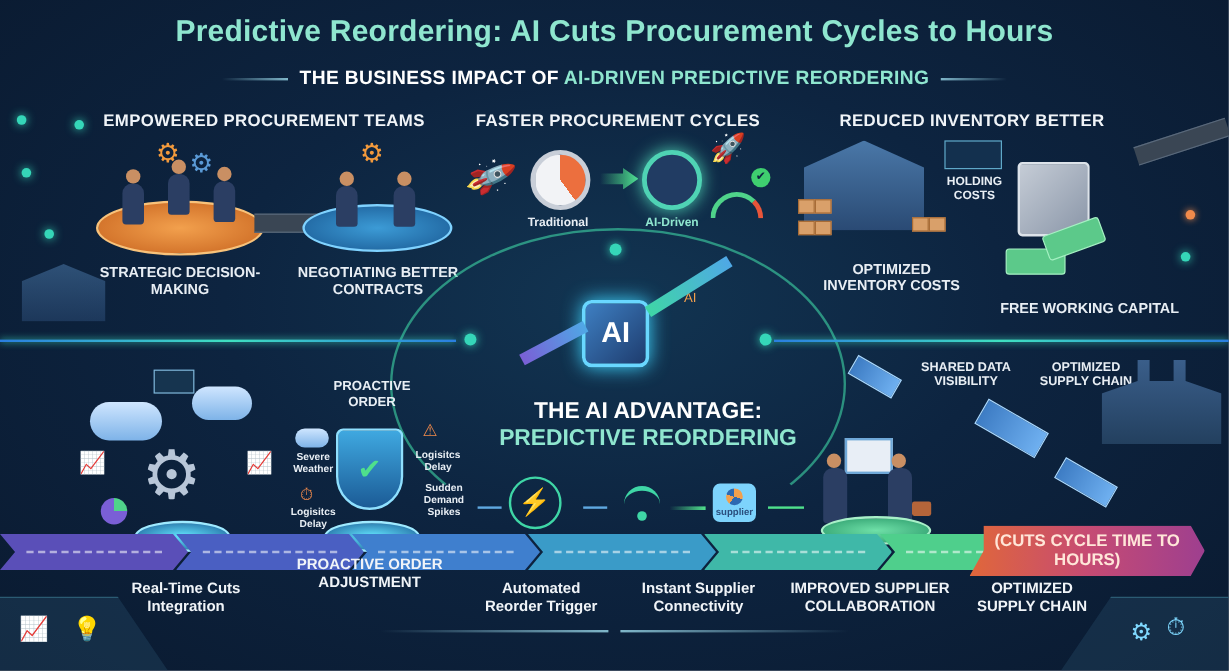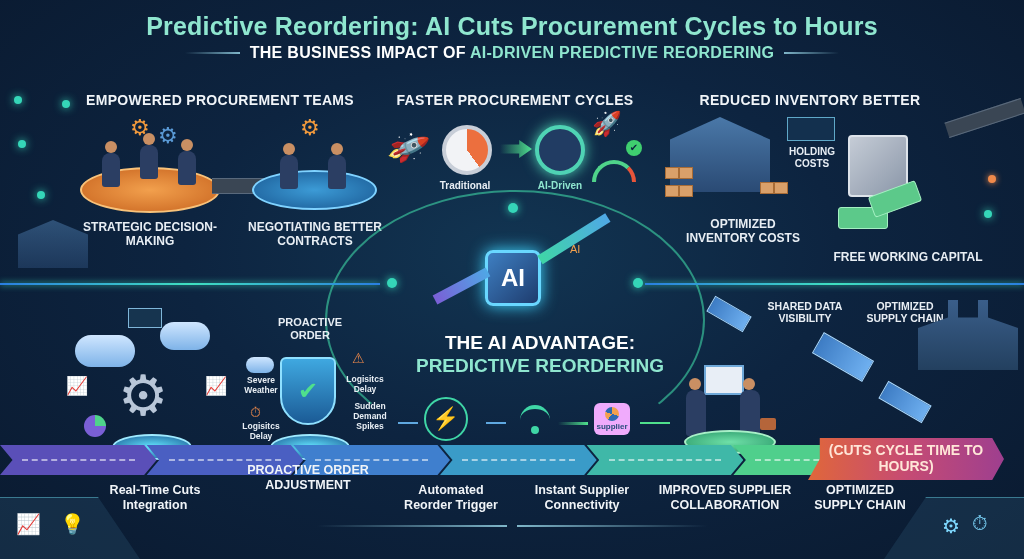--- a/index.html
+++ b/index.html
@@ -9,21 +9,21 @@
     background: radial-gradient(ellipse at 50% 45%, #123552 0%, #0d2440 45%, #0a1a30 100%);
     color: #fff;
     position: relative;
   }
   .abs { position: absolute; }
   .title {
     left: 0; top: 12px; width: 1024px; text-align: center;
     font-size: 25px; font-weight: bold; color: #8fe6cf; letter-spacing: 0.2px;
   }
   .subtitle-row {
-    left: 0; top: 44px; width: 1024px; display: flex; align-items: center; justify-content: center; gap: 10px;
+    left: 0; top: 57px; width: 1024px; display: flex; align-items: center; justify-content: center; gap: 10px;
   }
   .subtitle-row .line { height: 2px; width: 55px; background: linear-gradient(90deg, transparent, #7fb6c9); }
   .subtitle-row .line.r { background: linear-gradient(90deg, #7fb6c9, transparent); }
   .subtitle { font-size: 16px; font-weight: bold; color: #ffffff; letter-spacing: 0.3px; }
   .subtitle .hl { color: #8fe6cf; }
 
   .sec-head { font-size: 14px; font-weight: bold; color: #f0f4f8; letter-spacing: 0.3px; text-align: center; }
   .cap { font-size: 12px; font-weight: bold; color: #e8eef4; text-align: center; line-height: 1.15; text-transform: uppercase; }
   .cap-small { font-size: 10px; font-weight: bold; color: #e8eef4; text-align: center; line-height: 1.15; }
 
@@ -61,21 +61,21 @@
   .step-label { font-size: 12.5px; font-weight: bold; color: #f0f4f8; text-align: center; line-height: 1.2; }
   .pedestal { width: 80px; height: 26px; border-radius: 50%; background: radial-gradient(ellipse, #64e6ff, #1b5b96); border: 2px solid #9feaff; }
   .footer-row { left: 0; top: 525px; width: 1024px; display: flex; align-items: center; justify-content: center; gap: 10px; }
   .footer-row .line { height: 2px; width: 190px; background: linear-gradient(90deg, transparent, #7fb6c9); }
   .footer-row .line.r { background: linear-gradient(90deg, #7fb6c9, transparent); }
   .footer { font-size: 15px; font-weight: bold; color: #bfe7f2; letter-spacing: 0.3px; }
   .footer .hl { color: #8fe6cf; }
   .corner-l { left: 0; top: 497px; width: 140px; height: 62px; background: rgba(40,80,110,0.35); border-top: 1px solid #3a7a90; clip-path: polygon(0 0, 70% 0, 100% 100%, 0 100%); }
   .corner-r { left: 884px; top: 497px; width: 140px; height: 62px; background: rgba(40,80,110,0.35); border-top: 1px solid #3a7a90; clip-path: polygon(30% 0, 100% 0, 100% 100%, 0 100%); }
   .icon { color: #7fd9ff; font-size: 20px; }
-  .supplier-box { width: 36px; height: 32px; background: #f0abfc; border-radius: 6px; color: #2a4e7d; font-size: 8px; font-weight: bold; display: flex; flex-direction: column; align-items: center; justify-content: center; }
+  .supplier-box { width: 36px; height: 32px; background: #7dd3fc; border-radius: 6px; color: #2a4e7d; font-size: 8px; font-weight: bold; display: flex; flex-direction: column; align-items: center; justify-content: center; }
   .supplier-box .logo { width: 14px; height: 14px; border-radius: 50%; background: conic-gradient(#f2a04d 0 30%, #2e69b1 30% 60%, #f2a04d 60% 80%, #2e69b1 80%); margin-bottom: 1px; }
   .safe { width: 60px; height: 62px; background: linear-gradient(135deg, #c5ccd6, #8a96a8); border: 2px solid #dde3ea; border-radius: 4px; }
   .cash { width: 50px; height: 22px; background: #5cc98a; border: 1px solid #a4f0c2; border-radius: 3px; }
   .warehouse { width: 90px; height: 60px; background: linear-gradient(180deg, #4a78a8, #2a4a74); clip-path: polygon(0 30%, 50% 0, 100% 30%, 100% 100%, 0 100%); }
   .box { width: 14px; height: 12px; background: #d9a06a; border: 1px solid #a86c36; display:inline-block; }
   .road { height: 16px; background: #3a4654; border-top: 1px solid #59697c; border-bottom: 1px solid #59697c; }
   .sat { width: 42px; height: 18px; background: linear-gradient(90deg, #3d7cc4, #6fb0f0); border: 1px solid #a8d8ff; }
   .factory { width: 90px; height: 60px; background: linear-gradient(180deg, #3a5e8a, #23405f); clip-path: polygon(0 40%, 30% 25%, 30% 0, 40% 0, 40% 25%, 60% 25%, 60% 0, 70% 0, 70% 25%, 100% 40%, 100% 100%, 0 100%); }
   .cloud { width: 50px; height: 28px; background: linear-gradient(180deg, #cfe6ff, #7eb3e8); border-radius: 16px; }
 </style>

